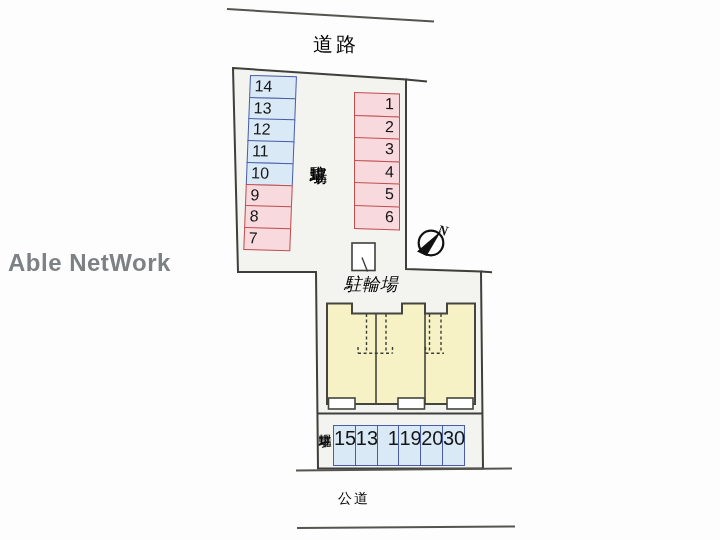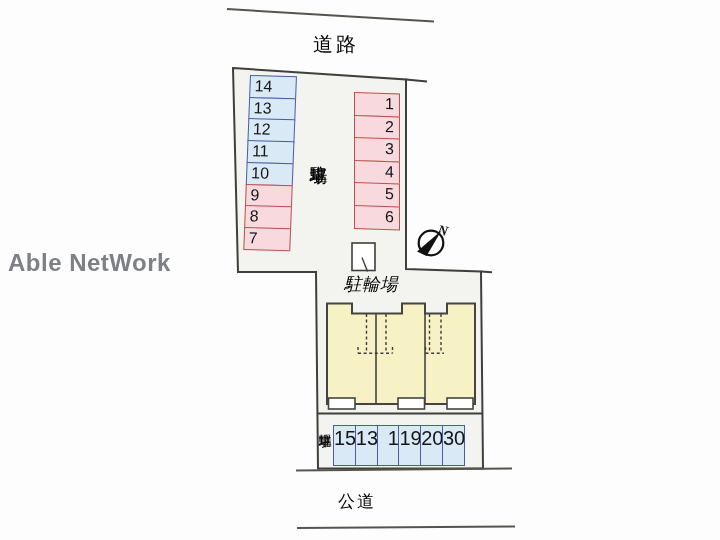--- a/index.html
+++ b/index.html
@@ -86,21 +86,21 @@
   </svg>
 
   <div class="lbl" style="left:313px;top:31px;font-size:20px;letter-spacing:3px;">道路</div>
 
   <div class="lbl vtext" style="left:309px;top:151px;font-size:17.5px;letter-spacing:1px;">駐車場</div>
 
   <div class="lbl" style="left:344px;top:272px;font-size:17.5px;letter-spacing:0.5px;font-style:italic;">駐輪場</div>
 
   <div class="lbl vtext" style="left:318px;top:424px;font-size:13px;">駐車場</div>
 
-  <div class="lbl" style="left:338px;top:490px;font-size:17px;letter-spacing:2px;">公道</div>
+  <div class="lbl" style="left:338px;top:490px;font-size:14px;letter-spacing:2px;">公道</div>
 
   <div class="watermark">Able NetWork</div>
 
   <div class="pcol col-left" style="left:250px;top:75px;transform:skewX(-2.2deg) skewY(1.6deg);">
     <div class="space blue">
         <span>14</span>
       </div>
       <div class="space blue">
         <span>13</span>
       </div>

